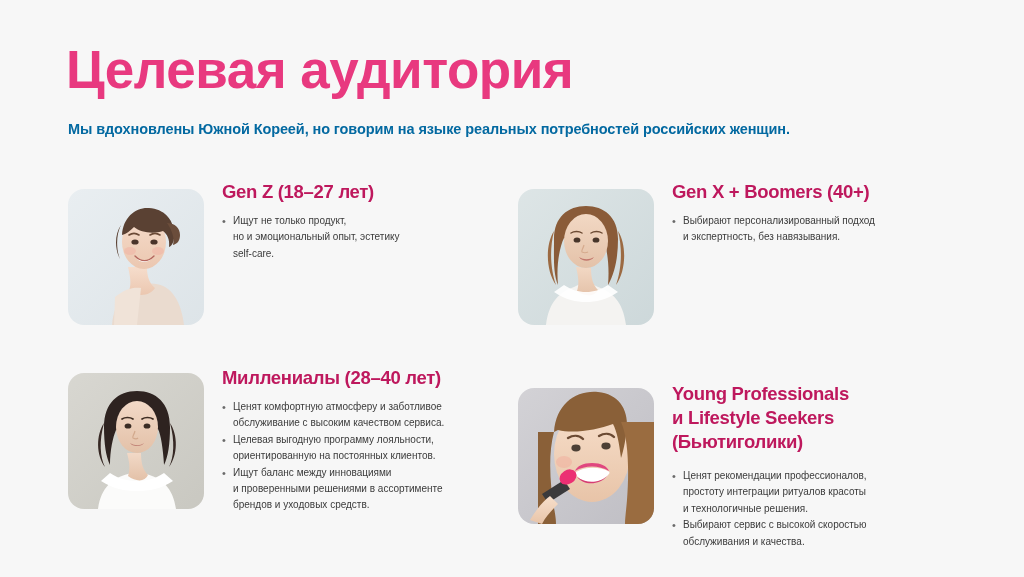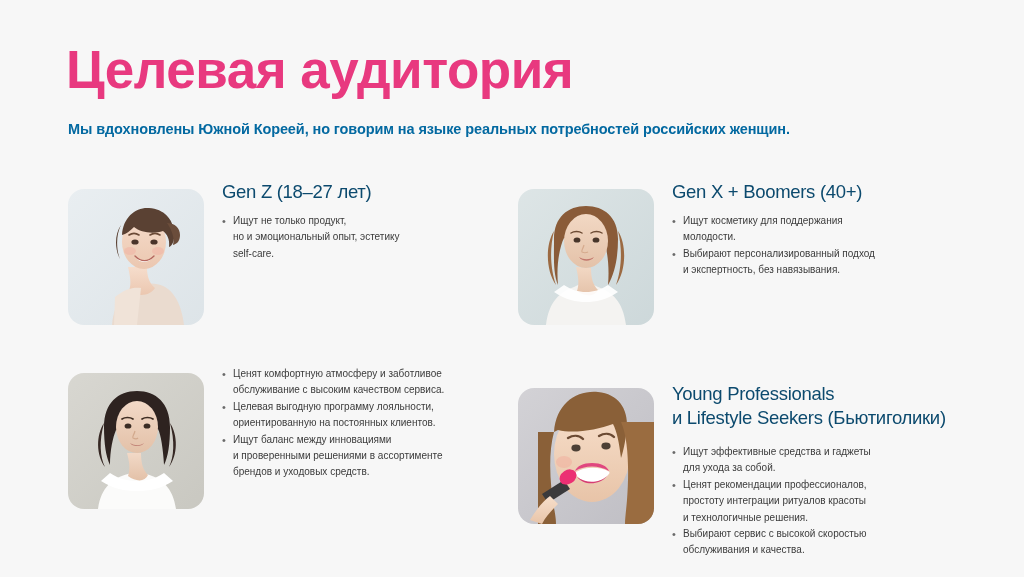--- a/index.html
+++ b/index.html
@@ -69,22 +69,22 @@
 
   
   .card-text {
     margin-left:18px;
     padding-top:0px;
   }
 
   .card-heading {
     font-size:18.5px;
     line-height:24px;
-    font-weight:normal;
-    color:#0c4a6e;
+    font-weight:bold;
+    color:#be185d;
     letter-spacing:-0.3px;
     margin-bottom:9px;
     white-space:pre-line;
   }
 
   .bullets { list-style:none; }
 
   .bullets li {
     position:relative;
     padding-left:11px;
@@ -182,22 +182,20 @@
           <path d="M53 44c3-2 8-2 11 0M73 44c3-2 8-2 11 0" stroke="#6d4c35" stroke-width="1.5" fill="none" stroke-linecap="round"></path>
           <path d="M61 68c5 3 10 3 15 0-3 5-12 5-15 0z" fill="#c2776c"></path>
           <path d="M66 56c-1 4-3 6-2 7 2 1 4 1 6 0" stroke="#d6ab8e" stroke-width="1.2" fill="none"></path>
           <path d="M36 42c-5 20-3 40 2 54-10-14-11-40-2-54zM100 42c5 20 3 40-2 54 10-14 11-40 2-54z" fill="#9c6a42"></path>
           <path d="M46 96c8 5 14 7 22 7s14-2 22-7l10 7c-12 8-22 10-32 10s-20-2-32-10z" fill="#ffffff" opacity=".9"></path>
         </svg>
       </div>
       <div class="card-text">
         <div class="card-heading">Gen X + Boomers (40+)</div>
         <ul class="bullets">
-          <li>Ищут косметику для поддержания
-молодости.</li>
           <li>Выбирают персонализированный подход
 и экспертность, без навязывания.</li>
         </ul>
       </div>
     </div>
 
     <div class="card c3 row2">
       <div class="thumb">
         <svg viewBox="0 0 136 136" xmlns="http://www.w3.org/2000/svg">
           <defs>
@@ -218,20 +216,21 @@
           <ellipse cx="60" cy="53" rx="3.4" ry="2.6" fill="#3a2c24"></ellipse>
           <ellipse cx="79" cy="53" rx="3.4" ry="2.6" fill="#3a2c24"></ellipse>
           <path d="M54 46c3-2 8-2 11 0M74 46c3-2 8-2 11 0" stroke="#3f2e24" stroke-width="1.7" fill="none" stroke-linecap="round"></path>
           <path d="M62 70c5 3 10 3 14 0-2 4-12 4-14 0z" fill="#bc7a70"></path>
           <path d="M67 58c-1 4-3 6-2 7 2 1 4 1 5 0" stroke="#d2a98d" stroke-width="1.2" fill="none"></path>
           <path d="M36 50c-5 18-4 34 1 44-9-12-9-32-1-44zM102 50c5 18 4 34-1 44 9-12 9-32 1-44z" fill="#362824"></path>
           <path d="M42 100c9 6 17 8 27 8s18-2 27-8l9 8c-13 8-23 10-36 10s-23-2-36-10z" fill="#ffffff"></path>
         </svg>
       </div>
       <div class="card-text">
+        <div class="card-heading">Миллениалы (28–40 лет)</div>
         <ul class="bullets">
           <li>Ценят комфортную атмосферу и заботливое
 обслуживание с высоким качеством сервиса.</li>
           <li>Целевая выгодную программу лояльности,
 ориентированную на постоянных клиентов.</li>
           <li>Ищут баланс между инновациями
 и проверенными решениями в ассортименте
 брендов и уходовых средств.</li>
         </ul>
       </div>
@@ -264,22 +263,20 @@
           <ellipse cx="46" cy="74" rx="8" ry="6" fill="#f2a899" opacity=".45"></ellipse>
           <path d="M24 106l22-14 6 9-22 14z" fill="#3a3a3c"></path>
           <ellipse cx="50" cy="89" rx="9" ry="7" transform="rotate(-33 50 89)" fill="#ec2f73"></ellipse>
           <path d="M12 132c6-10 14-20 20-24l8 8c-6 6-12 12-16 20z" fill="url(#sk4)"></path>
         </svg>
       </div>
       <div class="card-text">
         <div class="card-heading">Young Professionals
 и Lifestyle Seekers (Бьютиголики)</div>
         <ul class="bullets">
-          <li>Ищут эффективные средства и гаджеты
-для ухода за собой.</li>
           <li>Ценят рекомендации профессионалов,
 простоту интеграции ритуалов красоты
 и технологичные решения.</li>
           <li>Выбирают сервис с высокой скоростью
 обслуживания и качества.</li>
         </ul>
       </div>
     </div>
 
   </div>

